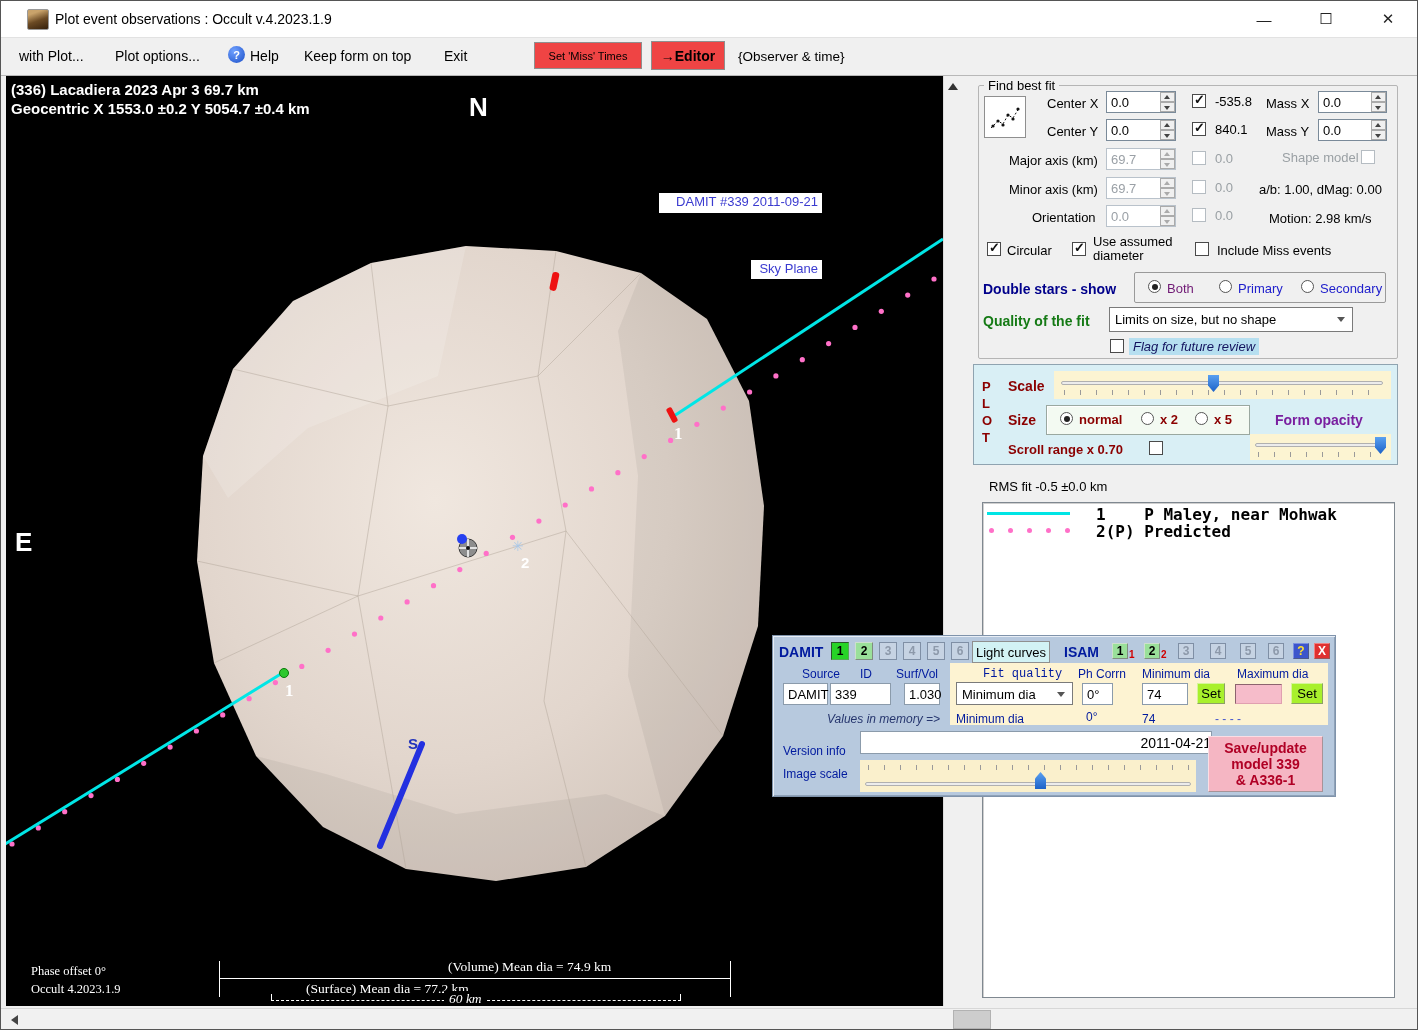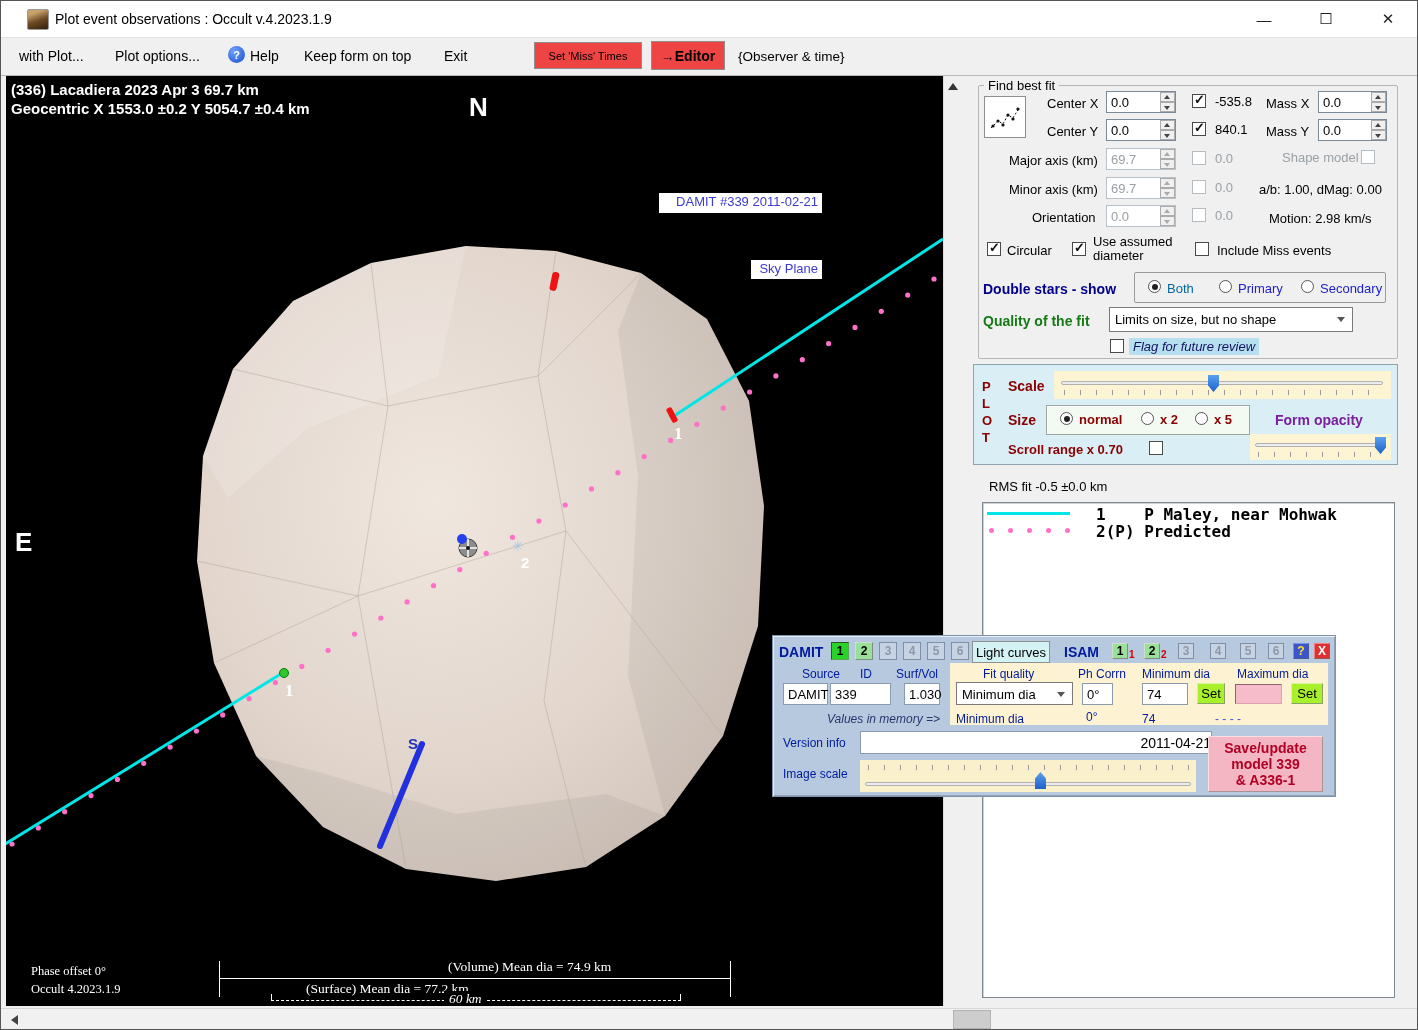--- a/index.html
+++ b/index.html
@@ -186,21 +186,21 @@
       </g>
 
       <text x="506" y="475" fill="#aac8e8" font-size="14">✳</text>
       <text x="515" y="492" fill="#fff" font-size="15" font-weight="bold">2</text>
     </svg>
 
     <div class="plothdr" style="top:5px;">(336) Lacadiera  2023 Apr 3   69.7 km</div>
     <div class="plothdr" style="top:24px;">Geocentric  X  1553.0 ±0.2  Y 5054.7 ±0.4 km</div>
     <div class="cardinal" style="left:463px;top:16px;">N</div>
     <div class="cardinal" style="left:9px;top:451px;">E</div>
-    <div class="skybox" style="left:653px;top:117px;width:163px;height:20px;">DAMIT #339 2011-02-21</div>
+    <div class="skybox" style="left:653px;top:117px;width:163px;height:20px;">DAMIT #339 2011-09-21</div>
     <div class="skybox" style="left:745px;top:139px;width:71px;height:19px;margin-top:45px;">Sky Plane</div>
 
     <div class="wline" style="left:213px;top:902px;width:512px;height:1px;"></div>
     <div class="wline" style="left:213px;top:885px;width:1px;height:36px;"></div>
     <div class="wline" style="left:724px;top:885px;width:1px;height:36px;"></div>
     <div class="scaletext" style="left:437px;top:883px;">(Volume) Mean dia = 74.9 km</div>
     <div class="scaletext" style="left:295px;top:905px;">(Surface) Mean dia = 77.2 km</div>
     <div class="wdash" style="left:265px;top:924px;width:410px;"></div>
     <div class="wline" style="left:265px;top:918px;width:1px;height:7px;"></div>
     <div class="wline" style="left:674px;top:918px;width:1px;height:7px;"></div>
@@ -291,21 +291,21 @@
   <div class="cb checked" style="left:986px;top:241px;"></div>
   <div class="lbl" style="left:1006px;top:242px;">Circular</div>
   <div class="cb checked" style="left:1071px;top:241px;"></div>
   <div class="lbl" style="left:1092px;top:234px;width:86px;white-space:normal;line-height:14px;">Use assumed diameter</div>
   <div class="cb" style="left:1194px;top:241px;"></div>
   <div class="lbl" style="left:1216px;top:242px;">Include Miss events</div>
 
   <div class="lbl b" style="left:982px;top:280px;font-size:14px;color:#00008b;">Double stars - show</div>
   <div class="gbox" style="left:1133px;top:271px;width:250px;height:29px;border-color:#9a9a9a;"></div>
   <div class="radio sel" style="left:1147px;top:279px;"></div>
-  <div class="lbl" style="left:1166px;top:280px;color:#0369a1;">Both</div>
+  <div class="lbl" style="left:1166px;top:280px;color:#701a75;">Both</div>
   <div class="radio" style="left:1218px;top:279px;"></div>
   <div class="lbl" style="left:1237px;top:280px;color:#2020cc;">Primary</div>
   <div class="radio" style="left:1300px;top:279px;"></div>
   <div class="lbl" style="left:1319px;top:280px;color:#2020cc;">Secondary</div>
 
   <div class="lbl b" style="left:982px;top:312px;font-size:14px;color:#157a15;">Quality of the fit</div>
   <div class="dd" style="left:1108px;top:306px;width:244px;height:25px;"><span>Limits on size, but no shape</span></div>
   <div class="cb" style="left:1109px;top:338px;"></div>
   <div class="lbl" style="left:1128px;top:337px;background:#b6dff0;padding:1px 4px;font-style:italic;color:#13135e;">Flag for future review</div>
 
@@ -371,42 +371,42 @@
     <div class="nbtn sm" style="left:467px;top:7px;">5</div>
     <div class="nbtn sm" style="left:495px;top:7px;">6</div>
     <div class="nbtn sm" style="left:520px;top:7px;background:#3c55cc;color:#ffe030;border:1px outset #7a8fe0;">?</div>
     <div class="nbtn sm" style="left:541px;top:7px;background:#e03030;color:#fff;border:1px outset #f08080;">X</div>
 
     <div class="abs" style="left:177px;top:27px;width:378px;height:62px;background:#fdf3d2;"></div>
 
     <div class="dp-lbl" style="left:29px;top:31px;">Source</div>
     <div class="dp-lbl" style="left:87px;top:31px;">ID</div>
     <div class="dp-lbl" style="left:123px;top:31px;">Surf/Vol</div>
-    <div class="dp-lbl" style="left:210px;top:31px;">Fit quality</div>
+    <div class="dp-lbl" style="left:210px;top:31px;font-family:Liberation Mono, monospace;">Fit quality</div>
     <div class="dp-lbl" style="left:305px;top:31px;">Ph Corrn</div>
     <div class="dp-lbl" style="left:369px;top:31px;">Minimum dia</div>
     <div class="dp-lbl" style="left:464px;top:31px;">Maximum dia</div>
 
     <div class="field" style="left:10px;top:47px;width:45px;">DAMIT</div>
     <div class="field" style="left:57px;top:47px;width:61px;">339</div>
     <div class="field" style="left:131px;top:47px;width:36px;">1.030</div>
     <div class="dd" style="left:183px;top:46px;width:117px;height:23px;"><span>Minimum dia</span></div>
     <div class="field" style="left:309px;top:47px;width:31px;">0°</div>
     <div class="field" style="left:369px;top:47px;width:46px;">74</div>
     <div class="setbtn" style="left:424px;top:47px;width:28px;height:21px;">Set</div>
     <div class="abs" style="left:462px;top:48px;width:47px;height:20px;background:#f6bcca;border:1px inset #e0a0b0;box-sizing:border-box;"></div>
     <div class="setbtn" style="left:518px;top:47px;width:32px;height:21px;">Set</div>
 
     <div class="dp-lbl" style="left:40px;top:76px;width:127px;text-align:right;font-style:italic;color:#26366e;">Values in memory =&gt;</div>
     <div class="dp-lbl purple" style="left:183px;top:76px;">Minimum dia</div>
     <div class="dp-lbl purple" style="left:313px;top:74px;">0°</div>
     <div class="dp-lbl purple" style="left:369px;top:76px;">74</div>
     <div class="dp-lbl" style="left:442px;top:76px;color:#4455cc;">- - - -</div>
 
-    <div class="dp-lbl" style="left:10px;top:100px;">Version info</div>
+    <div class="dp-lbl" style="left:10px;top:108px;">Version info</div>
     <div class="field" style="left:87px;top:95px;width:352px;height:23px;font-size:14px;text-align:right;">2011-04-21</div>
     <div id="savebtn" style="left:435px;top:100px;width:115px;height:56px;">
       <span>Save/update</span><br>
       <span>model 339</span><br>
       <span>&amp; A336-1</span>
     </div>
     <div class="dp-lbl" style="left:10px;top:131px;">Image scale</div>
     <div class="sliderpane" style="left:87px;top:124px;width:336px;height:32px;background:#faf0cc;">
       <div class="ticks" style="left:8px;top:5px;width:322px;"></div>
       <div class="groove" style="left:5px;top:22px;width:326px;"></div>

